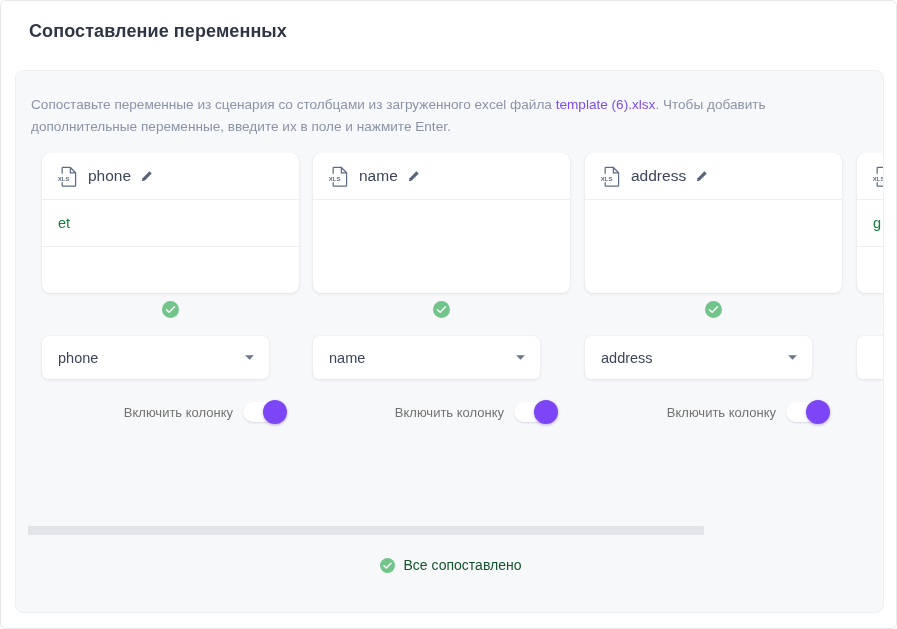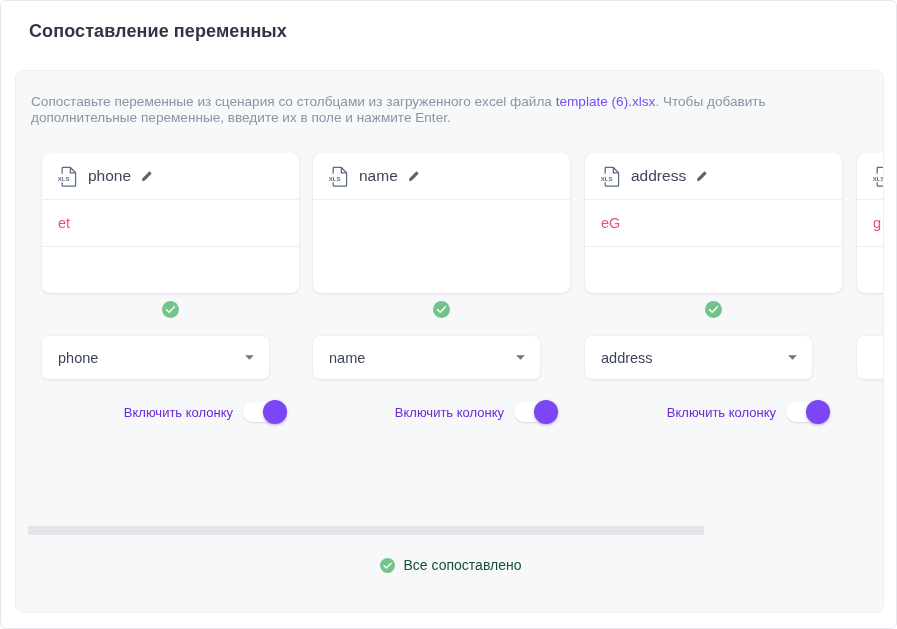--- a/index.html
+++ b/index.html
@@ -47,21 +47,21 @@
     border-radius: 8px;
     overflow: hidden;
   }
 
   .panel-desc {
     position: absolute;
     left: 15px;
     top: 23px;
     width: 810px;
     font-size: 13.6px;
-    line-height: 16px;
+    line-height: 22px;
     color: #8b93a6;
   }
   .panel-desc .file-link {
     color: #7b4df0;
     text-decoration: none;
     cursor: pointer;
   }
 
   
   .columns-viewport {
@@ -125,21 +125,21 @@
     cursor: pointer;
   }
   .var-card-value {
     display: flex;
     align-items: center;
     height: 47px;
     padding: 0 16px;
     border-bottom: 1px solid #eceef2;
     box-sizing: border-box;
     font-size: 14.5px;
-    color: #ec4899;
+    color: #15803d;
     white-space: nowrap;
     overflow: hidden;
   }
   .var-card-foot {
     height: 45px;
   }
 
   
   .status-check {
     position: absolute;
@@ -191,21 +191,21 @@
     top: 249px;
     left: 0;
     width: 243px;
     display: flex;
     align-items: center;
     justify-content: flex-end;
     gap: 10px;
   }
   .toggle-label {
     font-size: 13px;
-    color: #6d28d9;
+    color: #737373;
     white-space: nowrap;
   }
   .switch {
     position: relative;
     flex: none;
     width: 42px;
     height: 20px;
     border-radius: 10px;
     background: #ffffff;
     box-shadow: 0 1px 2px rgba(45,55,85,0.16);
@@ -371,21 +371,20 @@
                 <path d="M5 1.5 h8 l5.5 5.5 v13.5 a0.6 0.6 0 0 1 -0.6 0.6 H5 a0.6 0.6 0 0 1 -0.6 -0.6 V2.1 A0.6 0.6 0 0 1 5 1.5 Z" fill="#ffffff" stroke="#5c6b82" stroke-width="1.3"></path>
                 <path d="M13 1.6 v5.6 h5.4" fill="none" stroke="#5c6b82" stroke-width="1.3"></path>
                 <rect x="0.5" y="8.5" width="11.5" height="8" rx="1" fill="#ffffff" stroke="#ffffff" stroke-width="1"></rect>
                 <text x="6" y="15.3" font-family="Liberation Sans, sans-serif" font-size="6.4" font-weight="bold" fill="#5c6b82" text-anchor="middle">XLS</text>
               </svg>
               <span class="var-name">address</span>
               <svg class="pencil-icon" viewBox="0 0 16 16">
                 <path d="M11.6 1.6 l2.8 2.8 -8.4 8.4 -3.7 0.9 0.9 -3.7 Z" fill="#58647a"></path>
               </svg>
             </div>
-            <div class="var-card-value">eG</div>
             <div class="var-card-foot"></div>
           </div>
 
           <div class="status-check">
             <svg class="check-badge" viewBox="0 0 20 20">
               <circle cx="10" cy="10" r="10" fill="#72c48b"></circle>
               <path d="M5.3 10.2 l3.1 3.1 6.3 -6.4" fill="none" stroke="#ffffff" stroke-width="1.7" stroke-linecap="round" stroke-linejoin="round"></path>
             </svg>
           </div>
 

